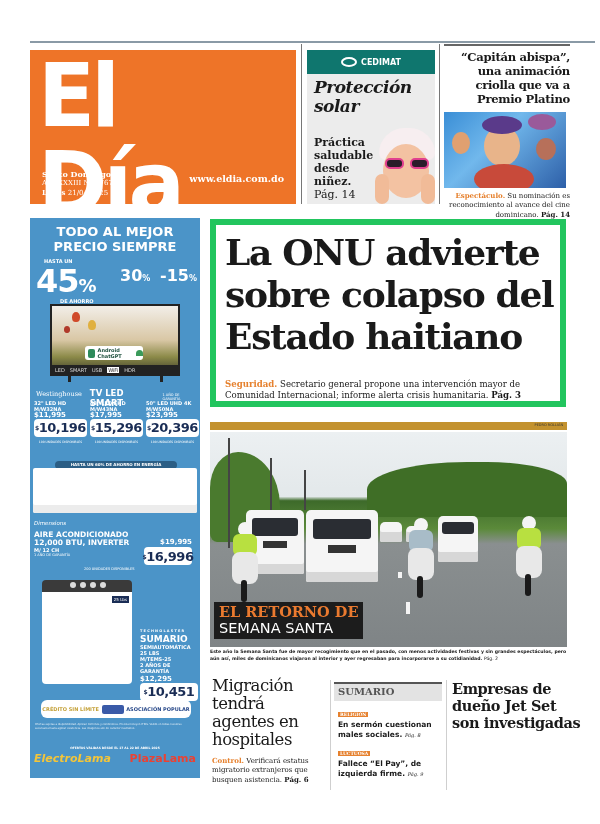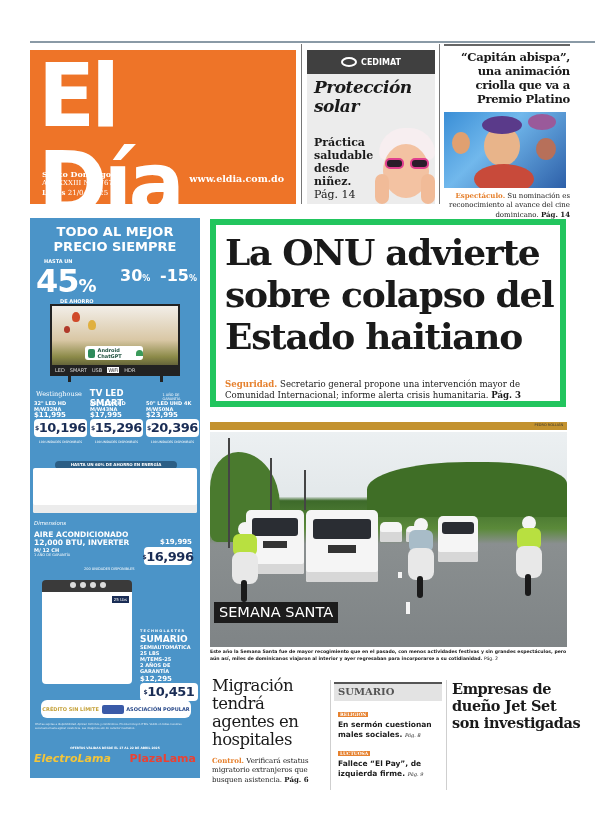--- a/index.html
+++ b/index.html
@@ -13,21 +13,21 @@
   .logo { position: absolute; left: 8px; top: 2px; font-family: "DejaVu Sans", sans-serif; font-weight: bold; font-size: 88px; color: #fff; letter-spacing: -4px; line-height: 1; transform: scaleX(0.95); transform-origin: left; }
   .mast-meta { position: absolute; left: 12px; top: 120px; font-family: "DejaVu Serif", serif; color: #fff; font-size: 7px; line-height: 9px; }
   .mast-meta .city { font-weight: bold; font-size: 8px; }
   .mast-meta .date-label { font-weight: bold; }
   .mast-url { position: absolute; right: 12px; top: 123px; font-family: "DejaVu Serif", serif; color: #fff; font-weight: bold; font-size: 9.5px; }
 
   .vrule { position: absolute; width: 1px; background: #777; }
 
   
   .promo { position: absolute; left: 307px; top: 50px; width: 128px; height: 154px; background: #ececec; overflow: hidden; }
-  .promo-bar { height: 24px; background: #404040; display: flex; align-items: center; justify-content: center; gap: 4px; color: #fff; font-family: "DejaVu Sans", sans-serif; font-weight: bold; font-size: 8px; }
+  .promo-bar { height: 24px; background: #0f766e; display: flex; align-items: center; justify-content: center; gap: 4px; color: #fff; font-family: "DejaVu Sans", sans-serif; font-weight: bold; font-size: 8px; }
   .promo-bar .logo-mark { width: 16px; height: 10px; border: 2.5px solid #fff; border-radius: 50%; }
   .promo-title { font-family: "DejaVu Serif", serif; font-weight: bold; font-size: 17px; line-height: 19px; padding: 4px 6px 0 7px; letter-spacing: -0.5px; font-style: italic; }
   .promo-sub { position: absolute; left: 7px; top: 86px; font-family: "DejaVu Serif", serif; font-weight: bold; font-size: 11px; line-height: 13px; width: 60px; }
   .promo-page { font-weight: normal; }
   .promo-child { position: absolute; left: 62px; top: 78px; width: 66px; height: 78px; }
   .child-hat { position: absolute; left: 10px; top: 0; width: 56px; height: 32px; background: #f7eef0; border-radius: 30px 30px 8px 8px; }
   .child-face { position: absolute; left: 14px; top: 16px; width: 46px; height: 54px; background: #f3c2a2; border-radius: 50%; }
   .glasses { position: absolute; left: 16px; top: 30px; width: 44px; height: 11px; }
   .glasses span { position: absolute; top: 0; width: 19px; height: 11px; background: #2a1c2a; border: 2px solid #e0408e; border-radius: 5px; }
   .glasses span:first-child { left: 0; } .glasses span:last-child { right: 0; }
@@ -356,20 +356,21 @@
       <div class="bike"></div>
       <div class="wheel"></div>
   </div>
   <div class="moto" style="left:304px;top:84px;">
     <div class="rider-head"></div>
       <div class="rider-body" style="background:#b8e040;"></div>
       <div class="bike"></div>
       <div class="wheel"></div>
   </div>
   <div class="caption-box">
+    <div class="cap-l1">EL RETORNO DE</div>
     <div class="cap-l2">SEMANA SANTA</div>
   </div>
 </div>
 <div class="photo-caption">
   <span>Este año la Semana Santa fue de mayor recogimiento que en el pasado, con menos actividades festivas y sin grandes espectáculos, pero aún así, miles de dominicanos viajaron al interior y ayer regresaban para incorporarse a su cotidianidad.</span>
   <span style="font-weight:normal;">Pág. 2</span>
 </div>
 
 <div class="b1">
   <div class="b1-title">Migración tendrá agentes en hospitales</div>

